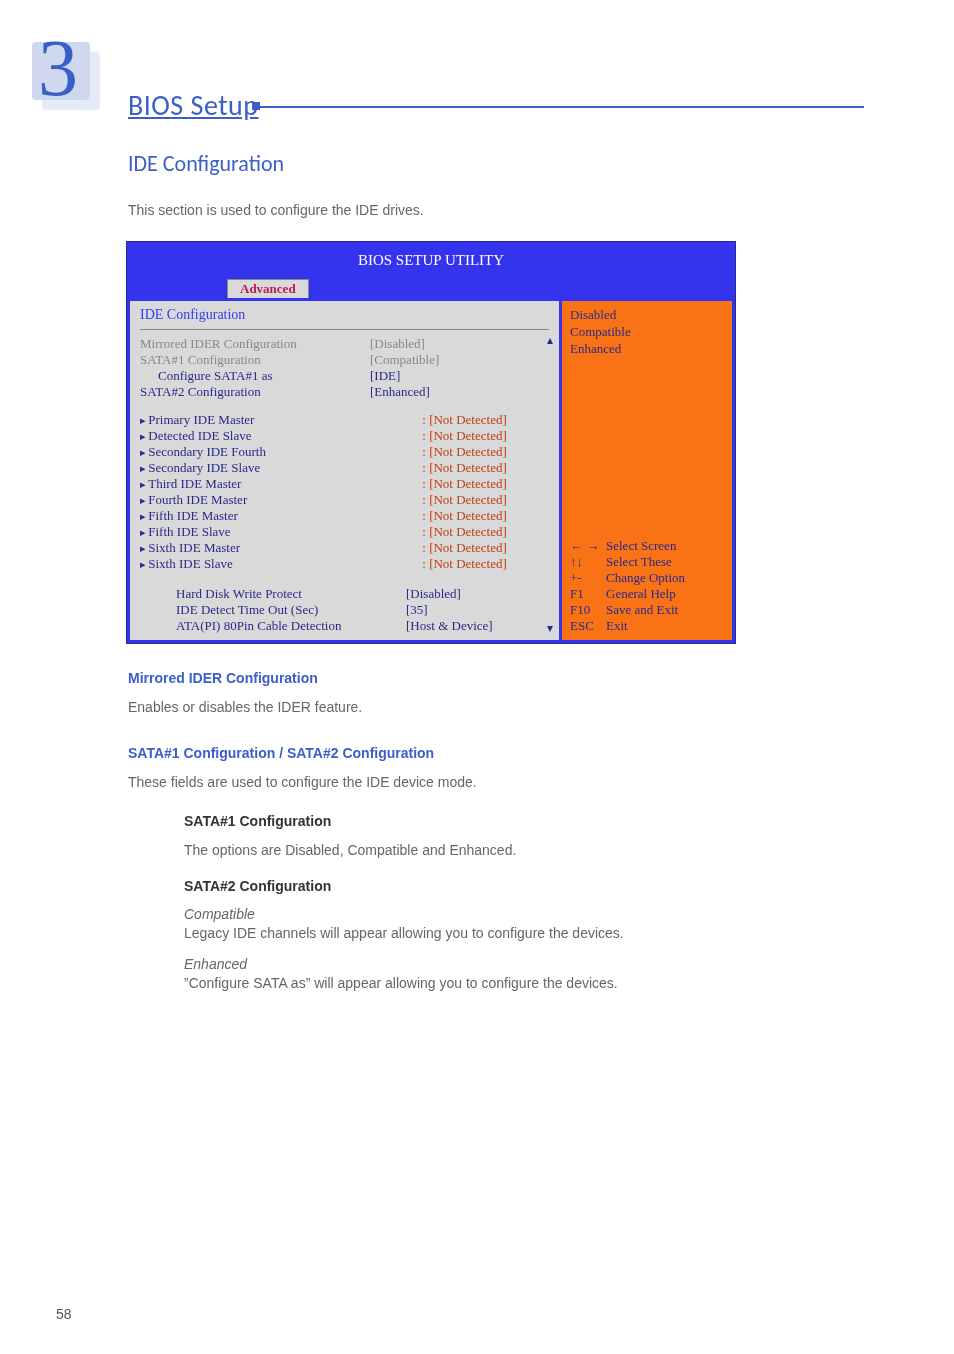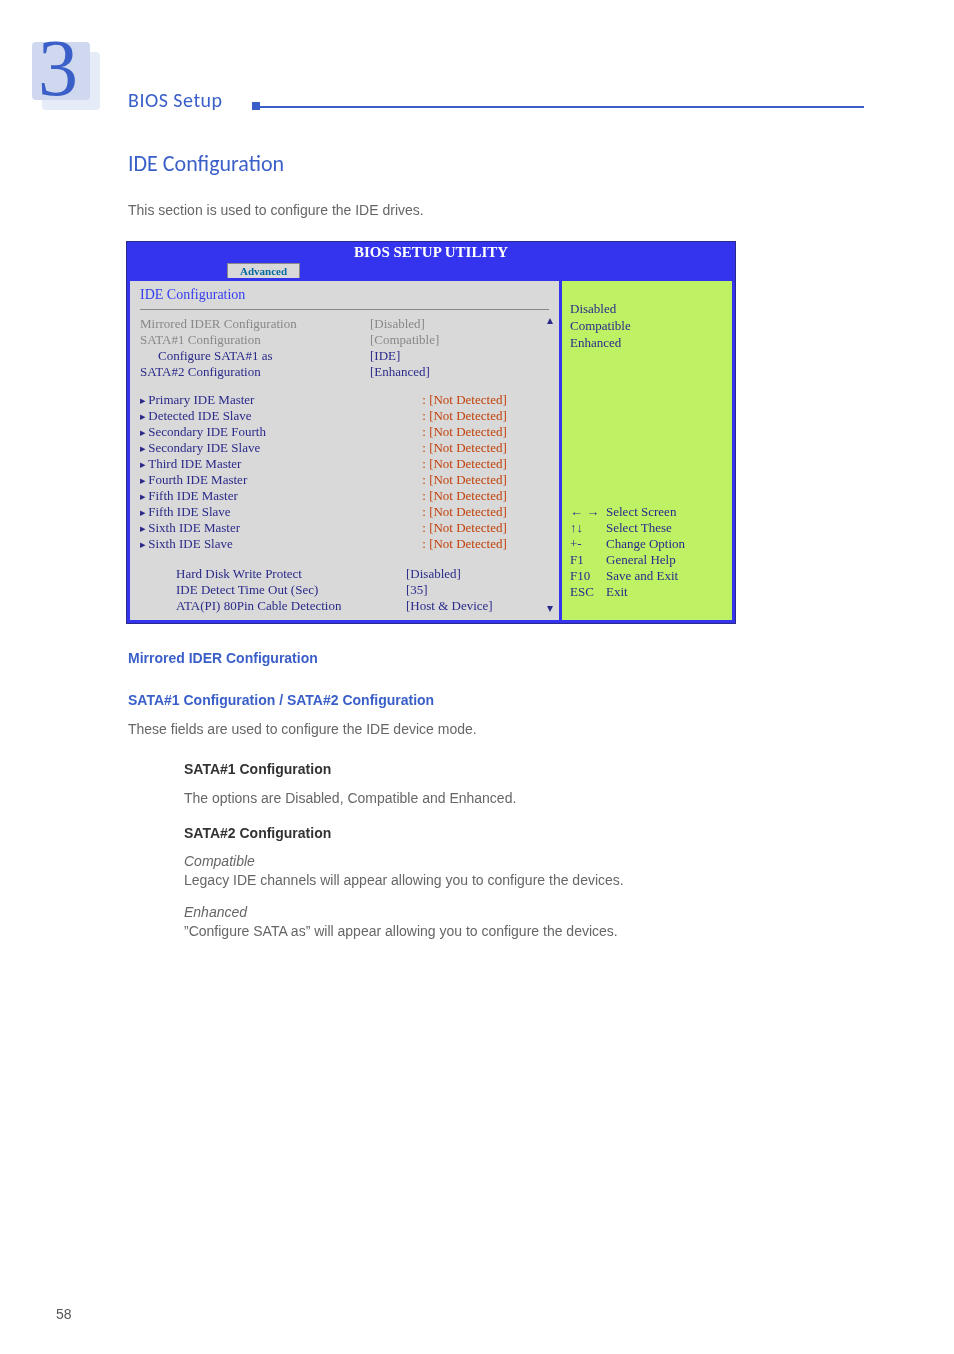--- a/index.html
+++ b/index.html
@@ -22,21 +22,21 @@
     }
     .chapter-num {
       position: absolute; left: 18px; top: 8px;
       font-family: Georgia, 'Times New Roman', serif;
       font-size: 80px; color: #3a5fc8; font-weight: normal;
       line-height: 1;
     }
     .section-label {
       position: absolute; left: 128px; top: 88px;
       font-family: "Gill Sans", "Gill Sans MT", Calibri, sans-serif;
-      color: #3a5fc8; font-size: 20px; letter-spacing: 0.5px;
+      color: #3a5fc8; font-size: 28px; letter-spacing: 0.5px; text-decoration: underline;
     }
     .section-rule {
       position: absolute; left: 260px; top: 106px; right: 90px;
       height: 2px; background: #3a5fc8;
     }
     .section-rule-dot {
       position: absolute; left: 252px; top: 102px;
       width: 8px; height: 8px; background: #3a5fc8;
     }
     .content {
@@ -48,41 +48,41 @@
       color: #3a5fc8; font-size: 22px; margin-bottom: 22px;
     }
     .body-text { color: #666; font-size: 14px; line-height: 1.6; margin-bottom: 20px; }
     .bios-box {
       width: 610px; margin: 8px 0 8px -2px;
       border: 1px solid #2a2a8a;
       font-family: "Times New Roman", Times, serif;
       font-size: 13px;
     }
     .bios-title {
-      background: #3434ee; color: #fff; font-weight: bold;
-      text-align: center; padding: 2px 0; font-size: 15px;
+      background: #3434ee; color: #fff; font-weight: normal;
+      text-align: center; padding: 10px 0; font-size: 15px;
     }
     .bios-tabbar {
       background: #3434ee; display: flex; padding-left: 100px;
     }
     .bios-tab {
-      background: #d9d9d9; color: #0369a1; padding: 1px 12px;
-      font-weight: bold; font-size: 11px;
+      background: #d9d9d9; color: #be185d; padding: 1px 12px;
+      font-weight: bold; font-size: 13px;
       border: 1px solid #888; border-bottom: none;
     }
     .bios-body {
       display: flex; background: #3434ee;
     }
     .bios-left {
       flex: 1; background: #d9d9d9; margin: 3px;
       color: #2a2a8a; padding: 6px 0 6px 10px; position: relative;
     }
     .bios-right {
-      width: 170px; background: #bef264; margin: 3px 3px 3px 0;
-      color: #2a2a8a; padding: 20px 8px; position: relative;
+      width: 170px; background: #f97316; margin: 3px 3px 3px 0;
+      color: #2a2a8a; padding: 6px 8px; position: relative;
       display: flex; flex-direction: column; justify-content: space-between;
     }
     .bios-left-header { color: #333cf0; font-size: 14px; padding-bottom: 4px; }
     .bios-hr { border: none; border-top: 1px solid #888; margin: 2px 10px 6px 0; }
     .cfg-grid { display: grid; grid-template-columns: 230px 1fr; row-gap: 0px; }
     .cfg-label { color: #888; white-space: nowrap; }
     .cfg-label.indent { padding-left: 18px; color: #2a2a8a; }
     .cfg-label.blue { color: #2a2a8a; }
     .cfg-value { color: #888; }
     .cfg-value.blue { color: #2a2a8a; }
@@ -218,20 +218,21 @@
               <div>F10</div>
               <div>Save and Exit</div>
               <div>ESC</div>
               <div>Exit</div>
             </div>
         </div>
       </div>
     </div>
 
     <div class="field-title">Mirrored IDER Configuration</div>
+    <div class="body-text">Enables or disables the IDER feature.</div>
 
     <div class="field-title">SATA#1 Configuration / SATA#2 Configuration</div>
     <div class="body-text">These fields are used to configure the IDE device mode.</div>
 
     <div class="subhead">SATA#1 Configuration</div>
     <div class="sub-body">The options are Disabled, Compatible and Enhanced.</div>
 
     <div class="subhead">SATA#2 Configuration</div>
 
     <div class="italic">Compatible</div>

